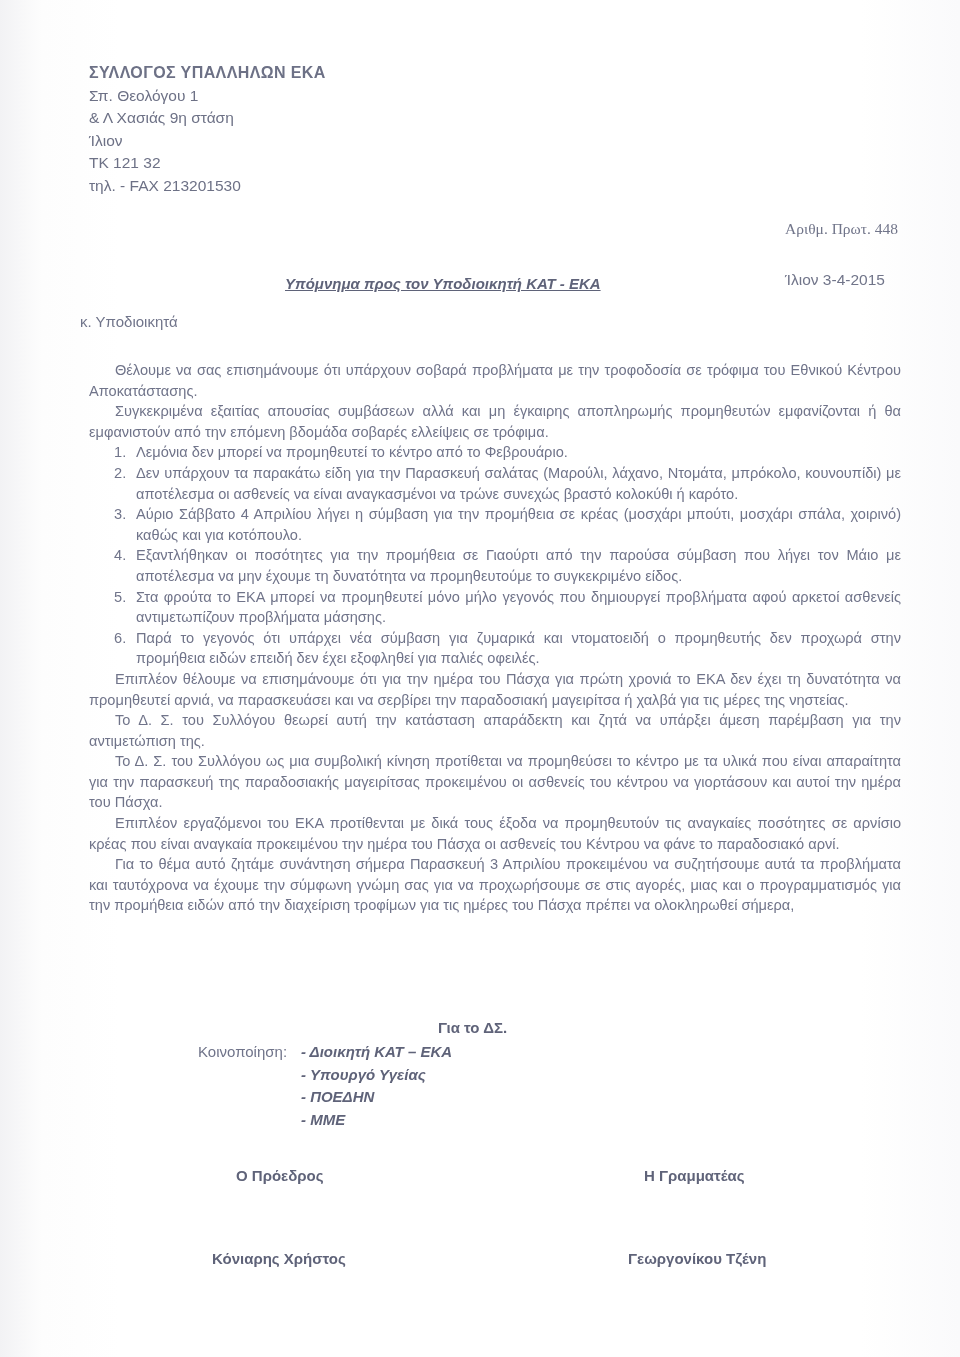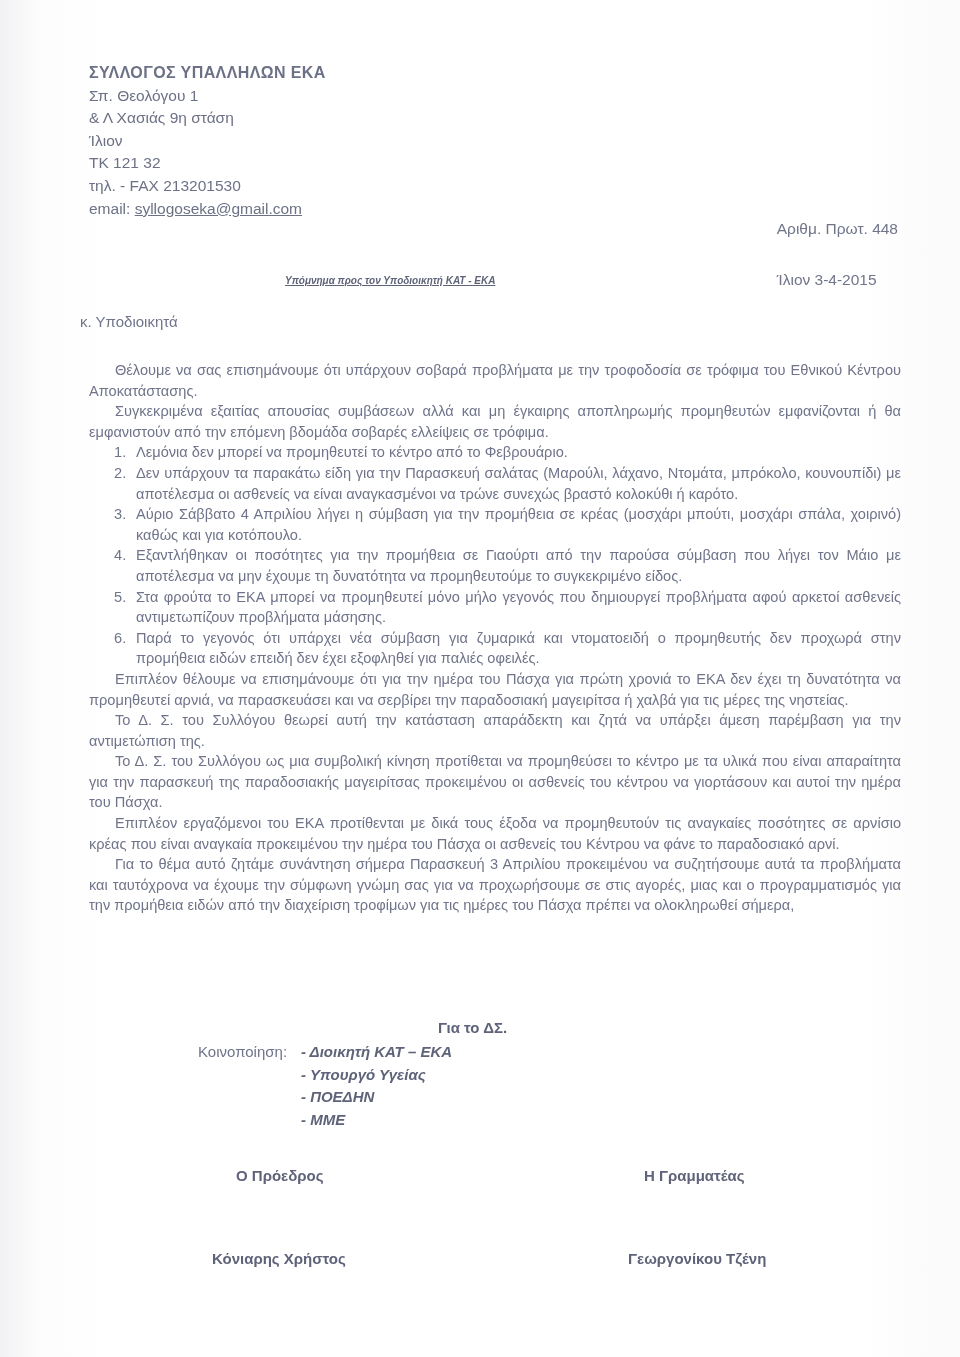--- a/index.html
+++ b/index.html
@@ -60,29 +60,29 @@
   .ref-block {
     position: absolute;
     right: 62px;
     top: 217px;
     text-align: left;
     font-size: 15.5px;
     line-height: 23px;
     color: #71758a;
     white-space: nowrap;
   }
-  .ref-block .ref-no { display: block; }
+  .ref-block .ref-no { display: block; font-family: Liberation Serif, serif; }
   .ref-block .ref-date { display: block; margin-top: 28px; }
 
   
   .memo-title {
     position: absolute;
     left: 285px;
     top: 275px;
-    font-size: 10px;
+    font-size: 15px;
     font-weight: bold;
     font-style: italic;
     text-decoration: underline;
     color: #5f6379;
     white-space: nowrap;
   }
 
   
   .salutation {
     position: absolute;
@@ -209,21 +209,20 @@
 
   <div id="content">
 
     <div class="letterhead">
       <div class="org">ΣΥΛΛΟΓΟΣ ΥΠΑΛΛΗΛΩΝ ΕΚΑ</div>
       <div>Σπ. Θεολόγου 1</div>
       <div>&amp; Λ Χασιάς 9η στάση</div>
       <div>Ίλιον</div>
       <div>ΤΚ 121 32</div>
       <div>τηλ. - FAX 213201530</div>
-      <div class="email-row"><span>email:</span> <span class="email-link">syllogoseka@gmail.com</span></div>
     </div>
 
     <div class="ref-block">
       <span class="ref-no">Αριθμ. Πρωτ. 448</span>
       <span class="ref-date">Ίλιον 3-4-2015</span>
     </div>
 
     <div class="memo-title">Υπόμνημα προς τον Υποδιοικητή ΚΑΤ - ΕΚΑ</div>
 
     <div class="salutation">κ. Υποδιοικητά</div>

